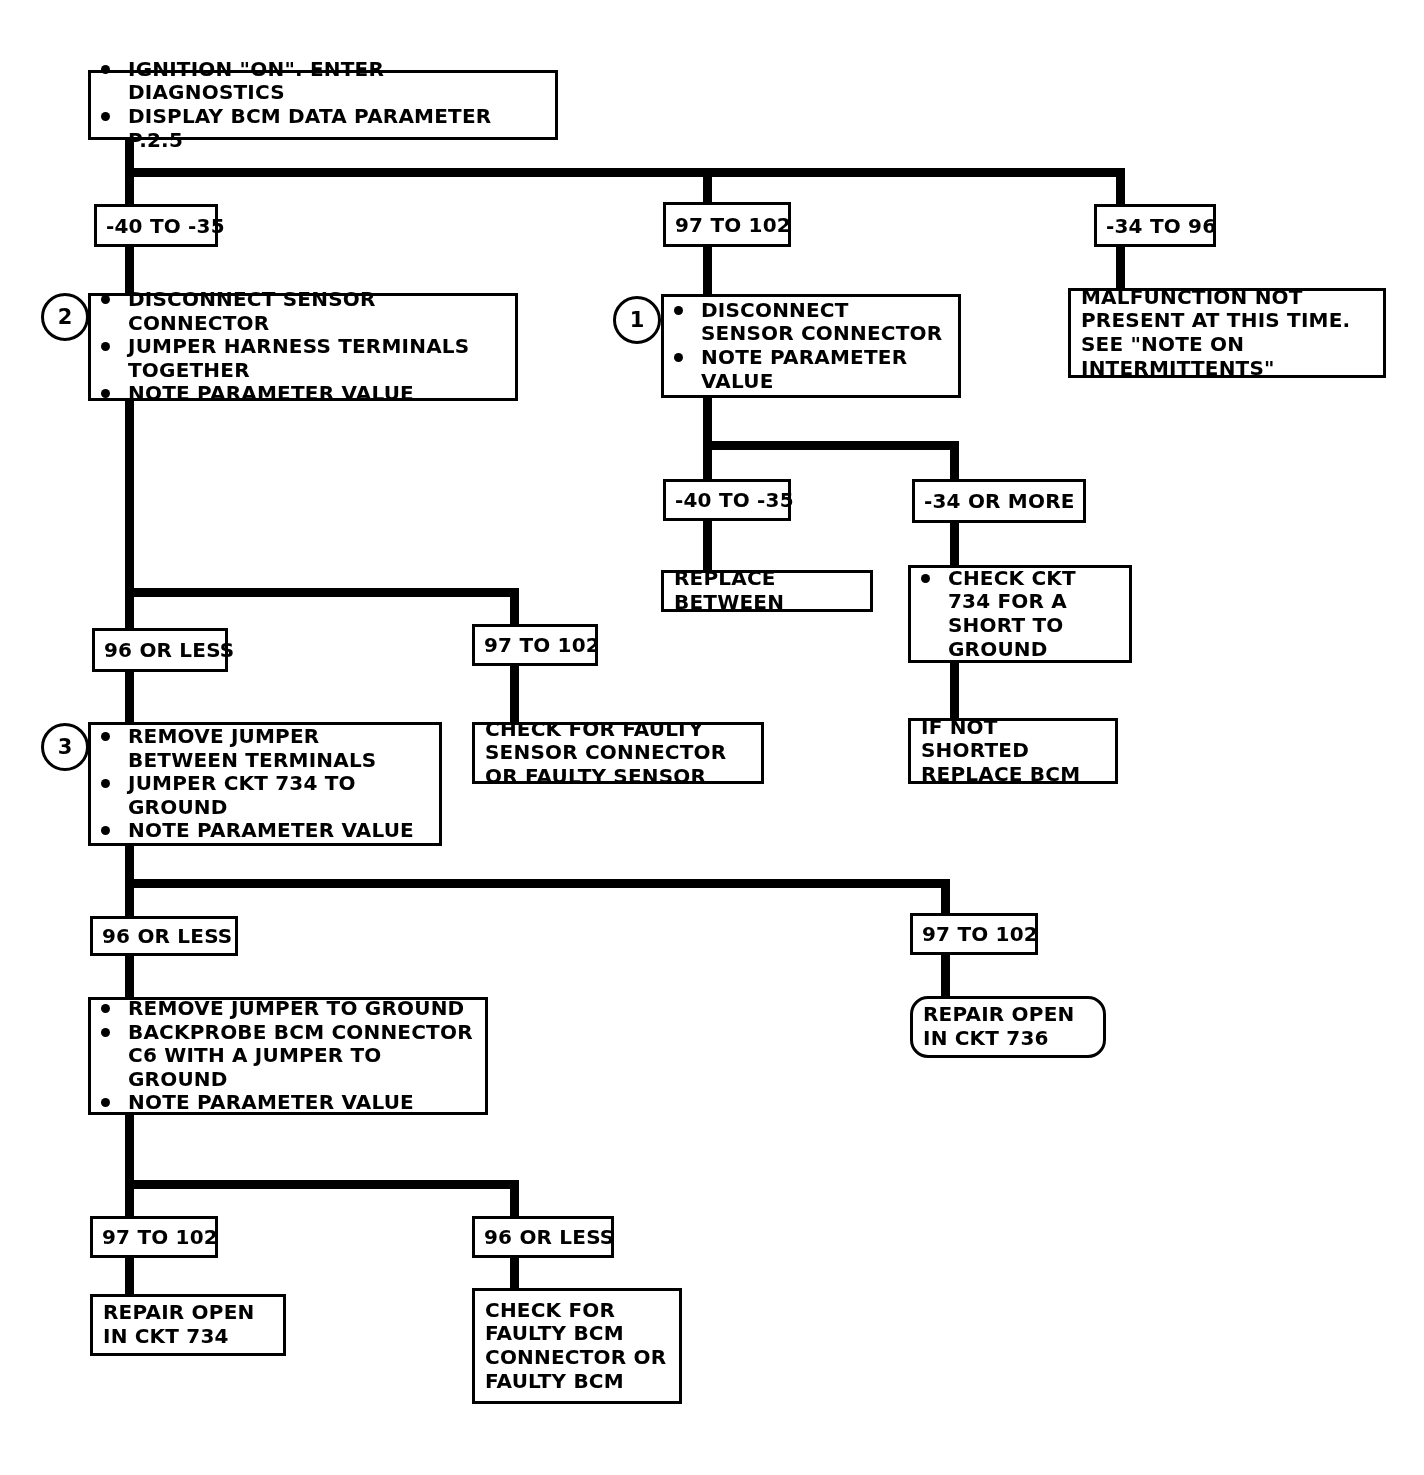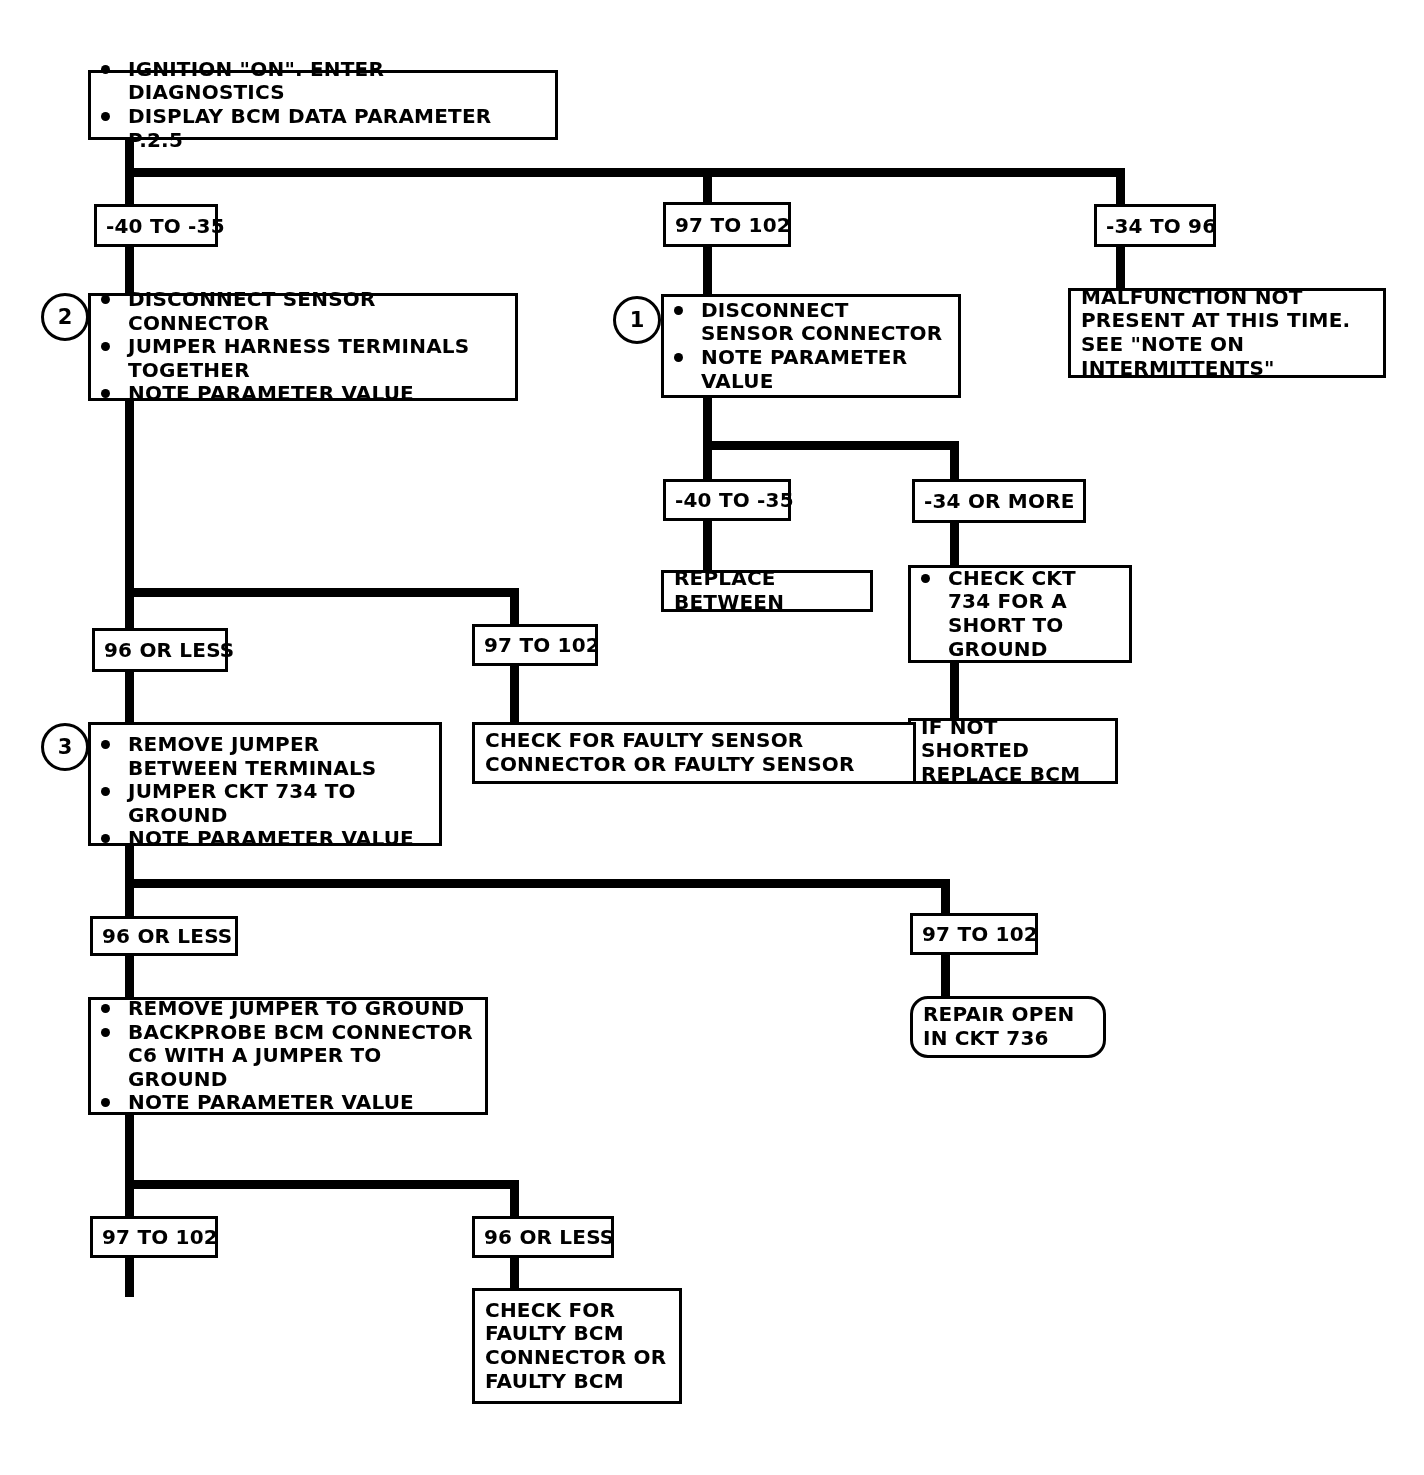--- a/index.html
+++ b/index.html
@@ -192,28 +192,28 @@
   </div>
 
   <div class="box lbl" style="left:92px;top:628px;width:136px;height:44px;">
     <span>96 OR LESS</span>
   </div>
 
   <div class="box lbl" style="left:472px;top:624px;width:126px;height:42px;">
     <span>97 TO 102</span>
   </div>
 
-  <div class="box txt" style="left:472px;top:722px;width:444px;height:62px;">
+  <div class="box txt" style="left:472px;top:722px;width:292px;height:62px;">
     <span>CHECK FOR FAULTY SENSOR CONNECTOR OR FAULTY SENSOR</span>
   </div>
 
   <div class="circ" style="left:41px;top:723px;">
     <span>3</span>
   </div>
-  <div class="box blist" style="left:88px;top:722px;width:354px;height:124px;justify-content:space-between;">
+  <div class="box blist" style="left:88px;top:722px;width:354px;height:124px;">
     <div class="bul">
       <span class="dot"></span>
       <span class="bt">REMOVE JUMPER BETWEEN TERMINALS</span>
     </div>
     <div class="bul">
       <span class="dot"></span>
       <span class="bt">JUMPER CKT 734 TO GROUND</span>
     </div>
     <div class="bul">
       <span class="dot"></span>
@@ -249,18 +249,21 @@
   </div>
 
   <div class="box lbl" style="left:90px;top:1216px;width:128px;height:42px;">
     <span>97 TO 102</span>
   </div>
 
   <div class="box lbl" style="left:472px;top:1216px;width:142px;height:42px;">
     <span>96 OR LESS</span>
   </div>
 
+  <div class="box txt" style="left:90px;top:1294px;width:196px;height:62px;">
+    <span>REPAIR OPEN IN CKT 734</span>
+  </div>
 
   <div class="box txt" style="left:472px;top:1288px;width:210px;height:116px;">
     <span>CHECK FOR FAULTY BCM CONNECTOR OR FAULTY BCM</span>
   </div>
 
 </div>
 
 </body></html>

